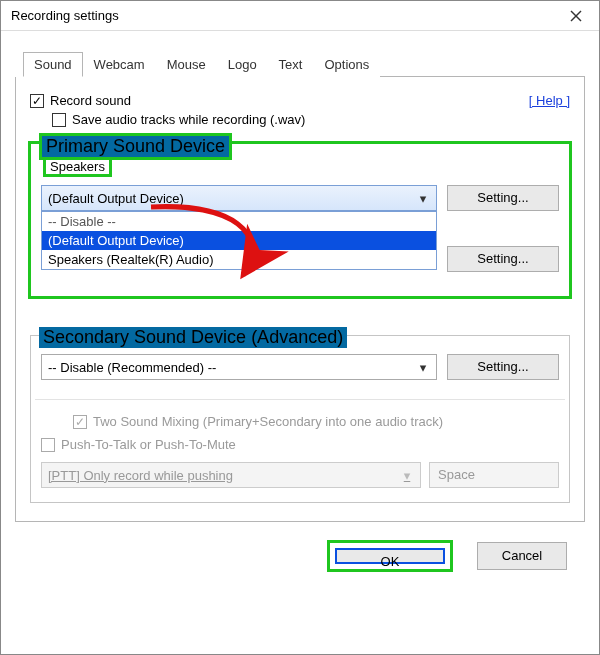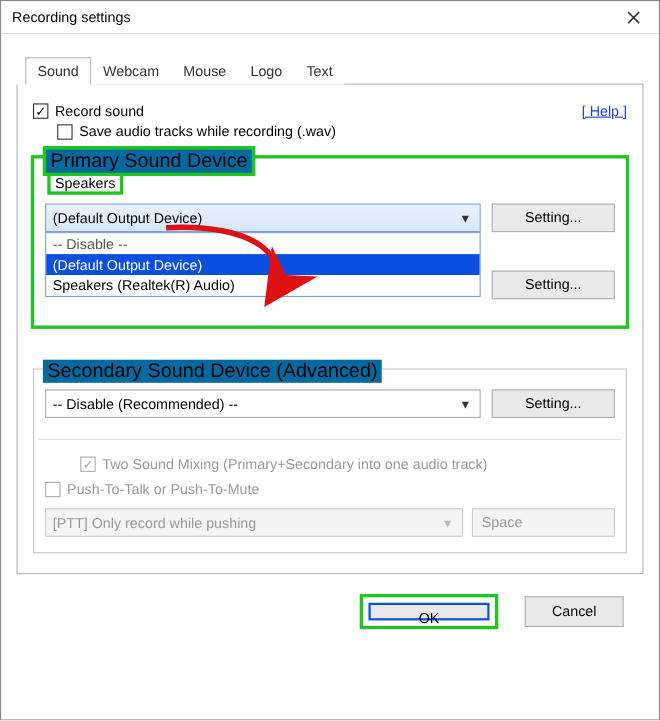--- a/index.html
+++ b/index.html
@@ -22,21 +22,21 @@
   .lbl.disabled { color: #9a9a9a; }
   .help { color: #1a3fdc; text-decoration: underline; cursor: pointer; }
   .fieldset { border: 1px solid #c5c5c5; margin-top: 16px; padding: 12px 10px 14px 10px; position: relative; }
   .legend { position: absolute; top: -9px; left: 8px; background: #0369a1; padding: 0 4px; font-size: 18px; }
   .hl-green { outline: 3px solid #1fc61f; outline-offset: -1px; }
   .hl-green-legend { border:3px solid #1fc61f; padding:0 4px; top:-11px;}
   .sublegend { display:inline-block; border:3px solid #1fc61f; padding:0 4px; margin-bottom:4px; margin-left:2px;}
   .dd-row { display: flex; align-items: center; gap: 10px; margin-top: 4px; }
   .dd { flex: 1; height: 26px; border: 1px solid #7a9fd6; background: linear-gradient(#eaf2fd,#d6e6fb); display: flex; align-items: center; justify-content: space-between; padding: 0 6px; cursor: pointer; position: relative; }
   .dd.plain { background:#fff; border:1px solid #aaa; }
-  .dd.disabled { background:#f4f4f4; color:#999; border:1px solid #ccc; }
+  .dd.disabled { background:#f4f4f4; color:#999; border:1px solid #ccc;text-decoration:underline; }
   .dd-arrow { width: 14px; text-align: center; color:#333;}
   .btn { width: 112px; height: 26px; border: 1px solid #adadad; background: #e9e9e9; cursor: pointer; text-align: center; line-height: 24px; }
   .listbox { border: 1px solid #7a9fd6; margin-top: 0; background: #fff; width: calc(100% - 122px); }
   .li { padding: 2px 6px; cursor: pointer; }
   .li.header { color:#555; border-bottom:0; }
   .li.selected { background: #0a50e0; color: #fff; }
   .footer { display:flex; justify-content:flex-end; gap:24px; padding: 18px 18px 16px 0; align-items:center;}
   .okwrap { padding:5px; border:3px solid #1fc61f; }
   .ok { width:110px; height:16px; border:2px solid #0a50e0; background:#e9e9e9; text-align:center; line-height:24px; cursor:pointer; }
   .cancel { width:90px; height:28px; border:1px solid #adadad; background:#e9e9e9; text-align:center; line-height:26px; cursor:pointer;}
@@ -61,20 +61,21 @@
   </div>
 
   <div class="content">
 
     <div class="tabs">
       <div class="tab active">Sound</div>
       <div class="tab">Webcam</div>
       <div class="tab">Mouse</div>
       <div class="tab">Logo</div>
       <div class="tab">Text</div>
+      <div class="tab">Options</div>
     </div>
 
     <div class="pane">
 
       <div class="row" style="justify-content:space-between;">
         <div class="row">
           <span class="chk checked"></span>
           <span class="lbl">Record sound</span>
         </div>
         <span class="help">[ Help ]</span>

